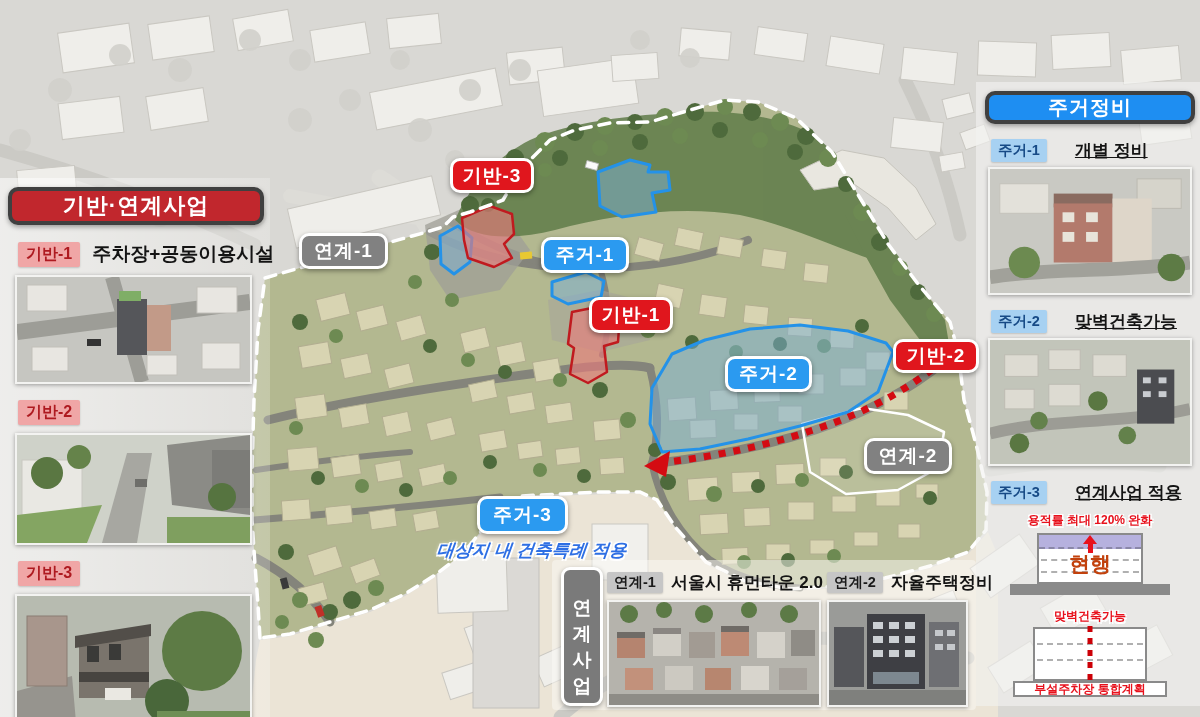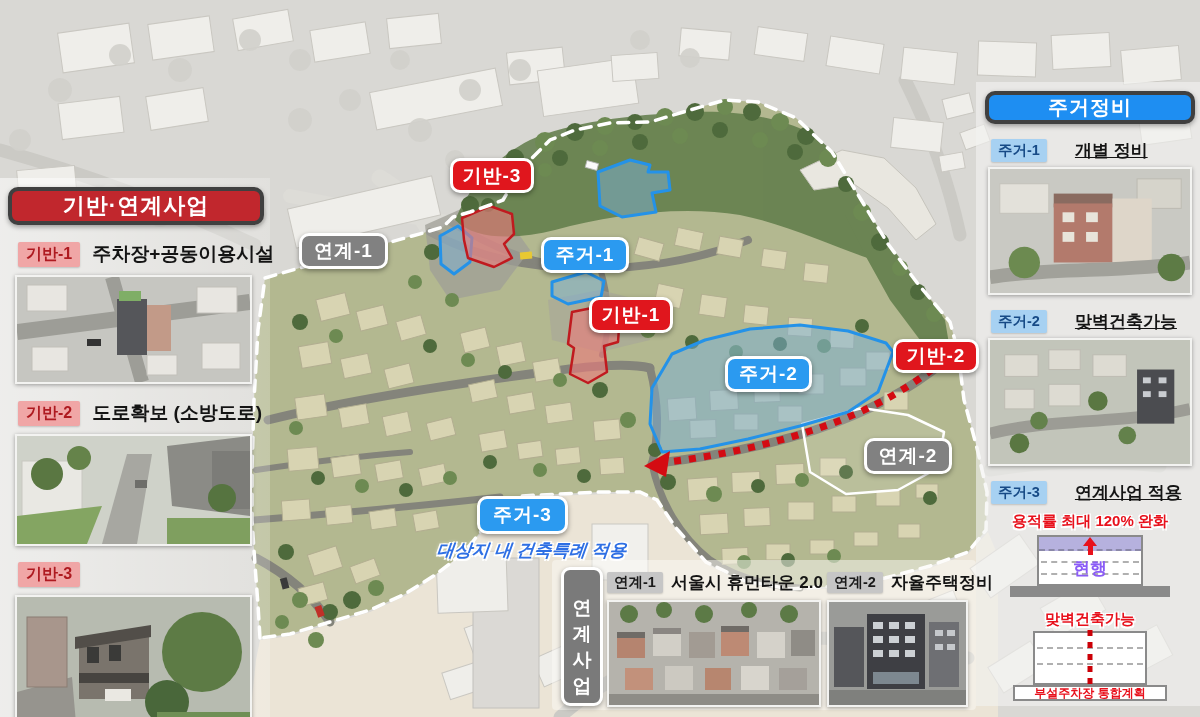--- a/index.html
+++ b/index.html
@@ -53,33 +53,33 @@
          text-shadow:-1.5px -1.5px 0 #fff,1.5px -1.5px 0 #fff,-1.5px 1.5px 0 #fff,1.5px 1.5px 0 #fff;}
 
   
   .diagram{position:relative;width:160px;margin:4px auto 0 auto;}
   .dg-base{position:absolute;left:0;right:0;bottom:0;height:11px;background:#8a8a8a;}
   .dg-bldg{position:absolute;left:50%;transform:translateX(-50%);background:#fff;border:2.5px solid #8a8a8a;}
   .dg1{height:62px;}
   .dg1 .dg-bldg{bottom:11px;width:102px;height:47px;}
   .dg-band{position:absolute;left:0;right:0;top:0;height:12px;background:#b6b1de;border-bottom:2px dashed #8a87a8;}
   .dg-dash{position:absolute;left:2px;right:2px;border-top:2px dashed #b0b0b0;}
-  .dg-current{position:absolute;left:0;right:0;bottom:4px;text-align:center;color:#8b5cf6;font-weight:bold;font-size:17px;}
+  .dg-current{position:absolute;left:0;right:0;bottom:4px;text-align:center;color:#c2410c;font-weight:bold;font-size:21px;}
   .up-arrow{position:absolute;left:50%;top:0;transform:translateX(-50%);width:14px;height:20px;}
   .up-arrow .tri{width:0;height:0;border-left:7px solid transparent;border-right:7px solid transparent;
                  border-bottom:9px solid #e8111c;margin:0 auto;}
   .up-arrow .stem{width:5px;height:9px;background:#e8111c;margin:0 auto;}
   .dg2{height:70px;margin-top:2px;}
   .dg2 .dg-bldg{bottom:16px;width:110px;height:50px;}
   .dg2-base{position:absolute;left:3px;right:3px;bottom:0;height:16px;background:#8a8a8a;display:flex;align-items:center;justify-content:center;text-align:center;}
   .dg2-baseband{background:#fff;width:100%;margin:0 2px;height:12px;display:flex;align-items:center;justify-content:center;
                 font-size:12px;font-weight:bold;color:#e8111c;white-space:nowrap;}
   .vline{position:absolute;left:50%;top:-3px;bottom:-17px;width:5px;transform:translateX(-50%);
          background-image:repeating-linear-gradient(to bottom,#cc0007 0 6px,transparent 6px 12px);}
-  .cap{font-size:15px;margin-top:8px;}
+  .cap{font-size:12px;margin-top:8px;}
 
   
   .vtitle{position:absolute;left:561px;top:567px;width:36px;height:133px;background:#7a7a7a;border:3px solid #fff;
           border-radius:9px;color:#fff;font-weight:bold;font-size:19px;display:flex;align-items:center;justify-content:center;
           writing-mode:vertical-rl;text-orientation:upright;letter-spacing:7px;box-shadow:0 2px 5px rgba(0,0,0,.35);}
   .linked-group{position:absolute;top:571px;}
   .lg1{left:607px;}
   .lg2{left:827px;}
   .linked-group .prow .plabel{font-size:17px;margin-left:8px;}
   .linked-group .photo{margin-top:6px;}
@@ -410,21 +410,20 @@
           <rect x="130" y="28" width="24" height="46" fill="#c29a88"></rect>
           <rect x="102" y="14" width="22" height="10" fill="#7fae66"></rect>
           <rect x="70" y="62" width="14" height="7" fill="#333"></rect>
         </svg>
       </div>
     </div>
 
     <div>
       <div class="prow">
         <span class="badge pink">기반-2</span>
-        <span class="plabel">도로확보 (소방도로)</span>
       </div>
       <div class="photo" style="height:108px">
         <svg width="233" height="108" viewBox="0 0 233 108" preserveAspectRatio="none">
           <rect width="233" height="108" fill="#cfd2c9"></rect>
           <polygon points="85,108 110,18 135,18 120,108" fill="#a7a7a1"></polygon>
           <rect x="5" y="25" width="60" height="55" fill="#e9e8e3" stroke="#c9c8c2"></rect>
           <polygon points="150,10 233,0 233,80 155,70" fill="#8b8b86"></polygon>
           <rect x="195" y="15" width="38" height="58" fill="#7c7c78"></rect>
           <polygon points="0,80 85,70 70,108 0,108" fill="#84a562"></polygon>
           <circle cx="30" cy="38" r="16" fill="#5a7742"></circle>

